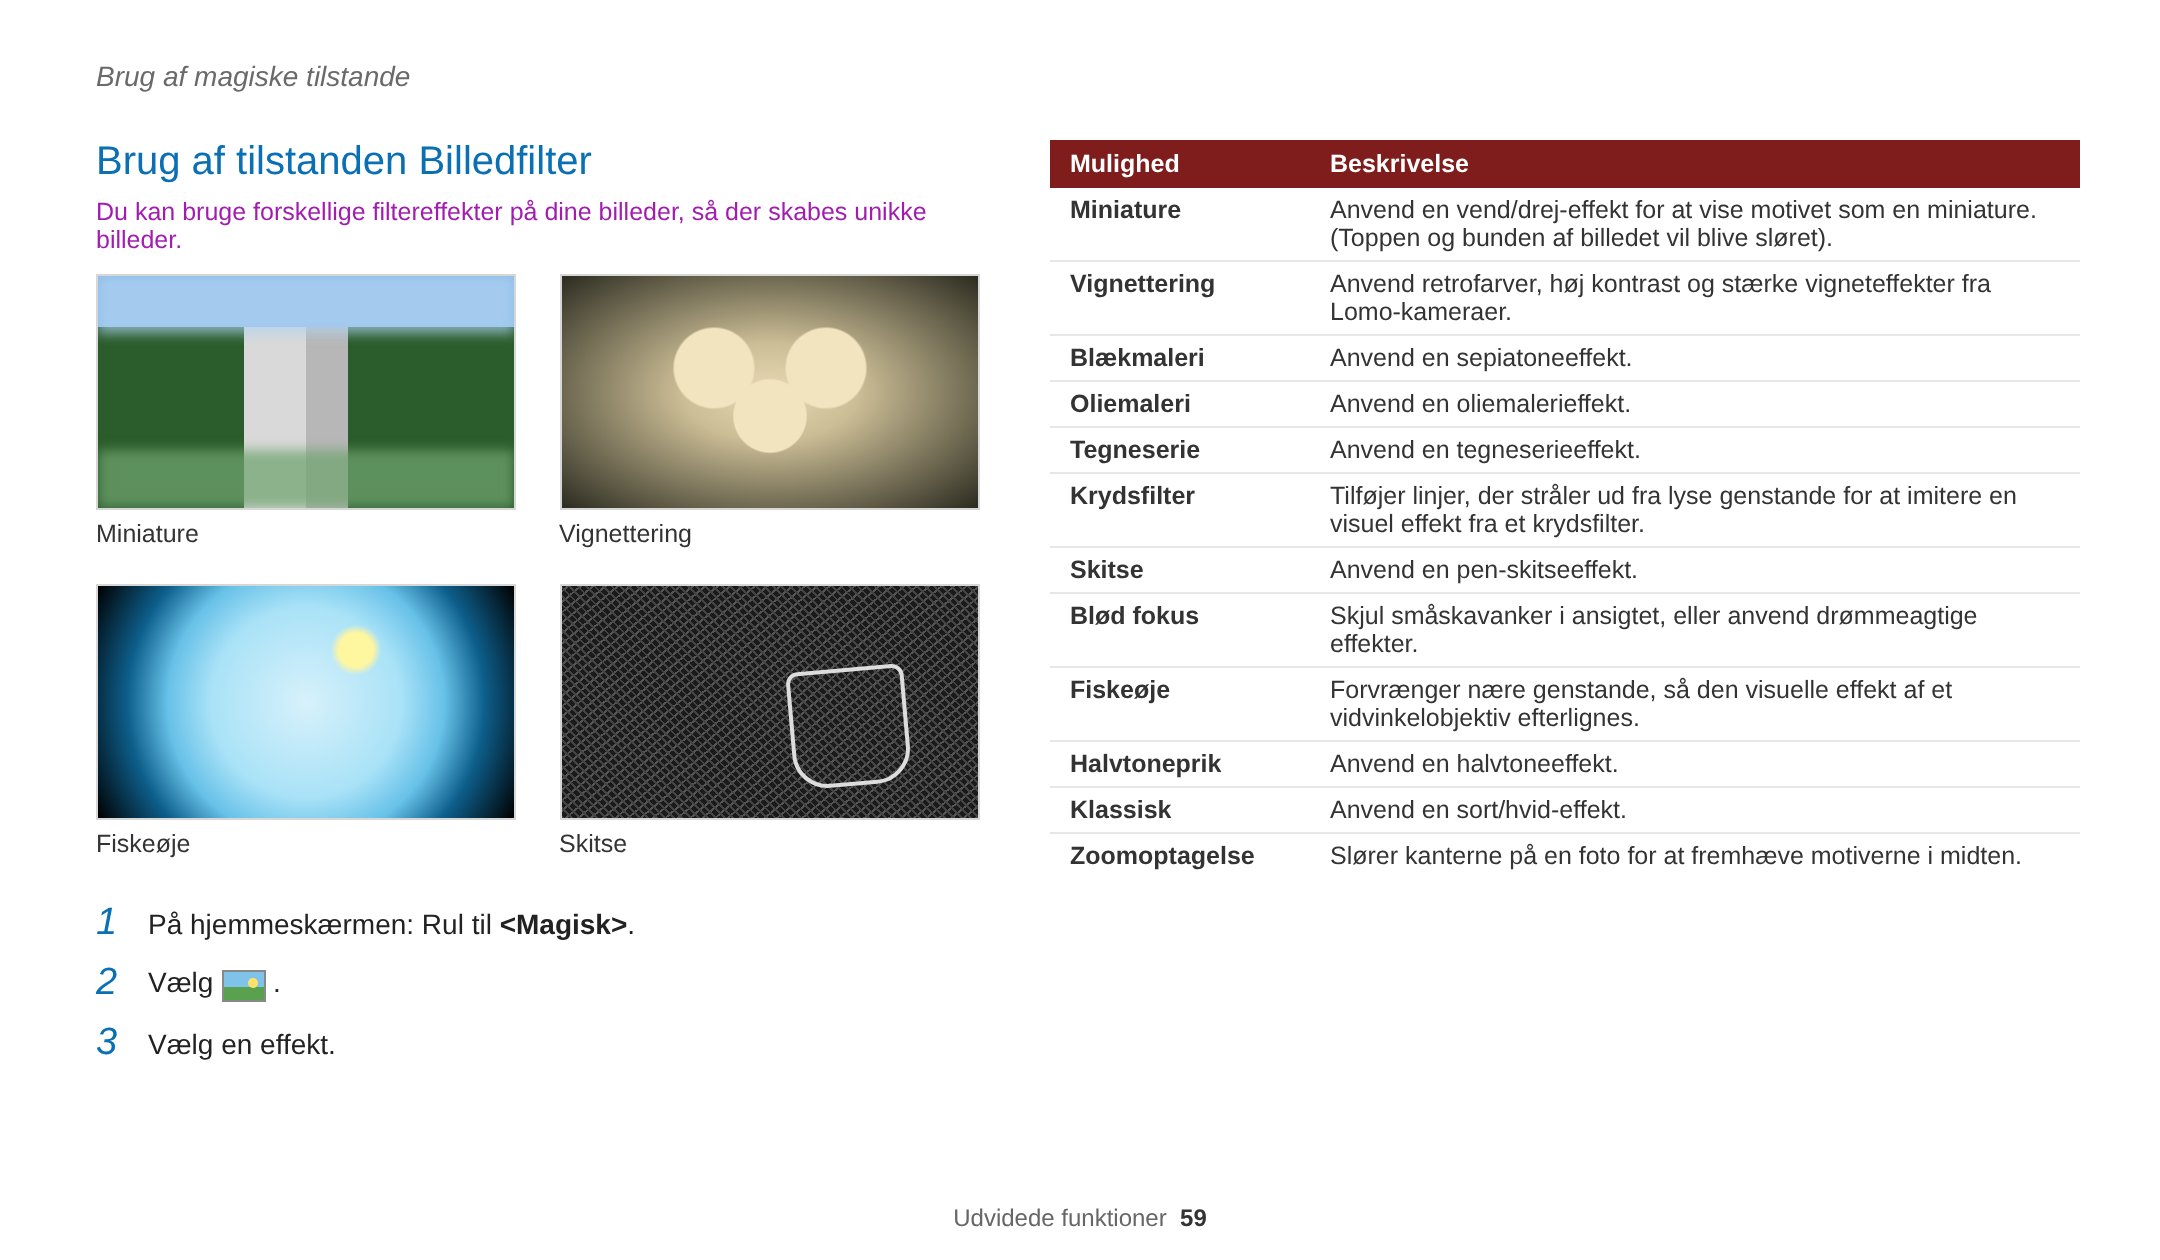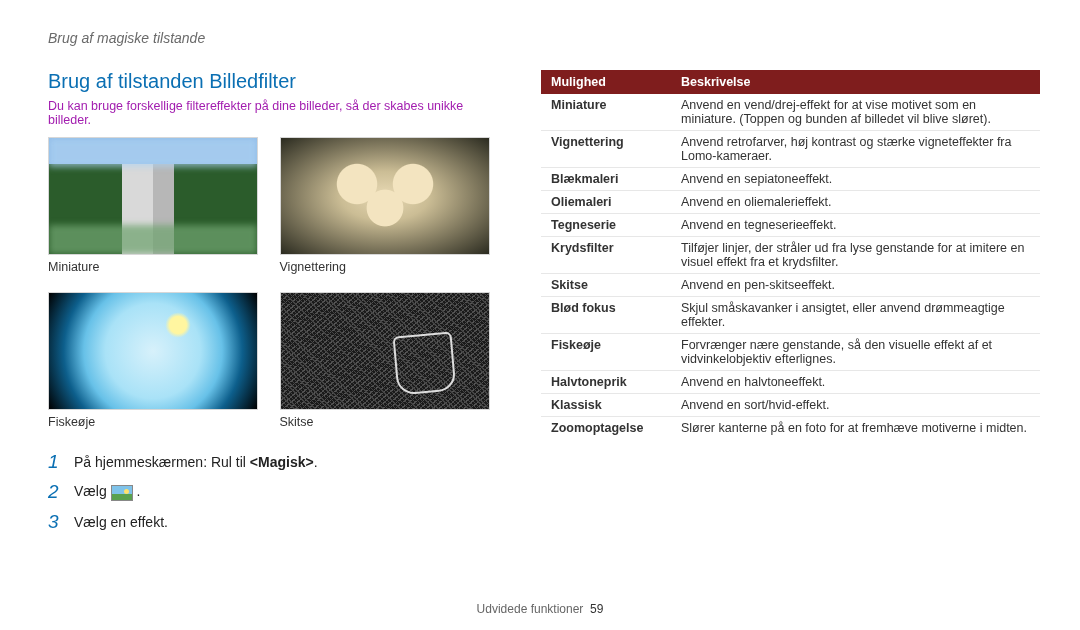--- a/index.html
+++ b/index.html
@@ -14,21 +14,21 @@
     position: relative;
   }
   .breadcrumb {
     color: #6a6a6a;
     font-size: 14px;
     font-style: italic;
     margin-bottom: 24px;
   }
   .content {
     display: flex;
-    gap: 48px;
+    gap: 32px;
     margin-top: 12px;
   }
   .left-col { width: 445px; }
   .right-col { flex: 1; }
   h2 {
     color: #0a6fb3;
     font-weight: 400;
     font-size: 20px;
     margin-bottom: 6px;
   }
@@ -109,21 +109,21 @@
   thead th {
     background:#7f1d1d; color:#fff; text-align:left; font-weight:600;
     padding:5px 10px;
   }
   tbody td { padding:4px 10px 4px 10px; vertical-align:top; border-bottom:1px solid #e7e7e7; }
   tbody tr:last-child td { border-bottom:none; }
   tbody td.opt { font-weight:700; width:130px; }
   .footer {
     position:absolute; bottom:14px; left:0; right:0; text-align:center; font-size:12px; color:#666;
   }
-  .footer .pg { font-weight:400; color:#333; }
+  .footer .pg { font-weight:700; color:#333; }
 </style>
 </head>
 <body>
 
 <div class="breadcrumb">Brug af magiske tilstande</div>
 
 <div class="content">
   <div class="left-col">
     <h2>Brug af tilstanden Billedfilter</h2>
     <p class="intro">Du kan bruge forskellige filtereffekter på dine billeder, så der skabes unikke billeder.</p>

